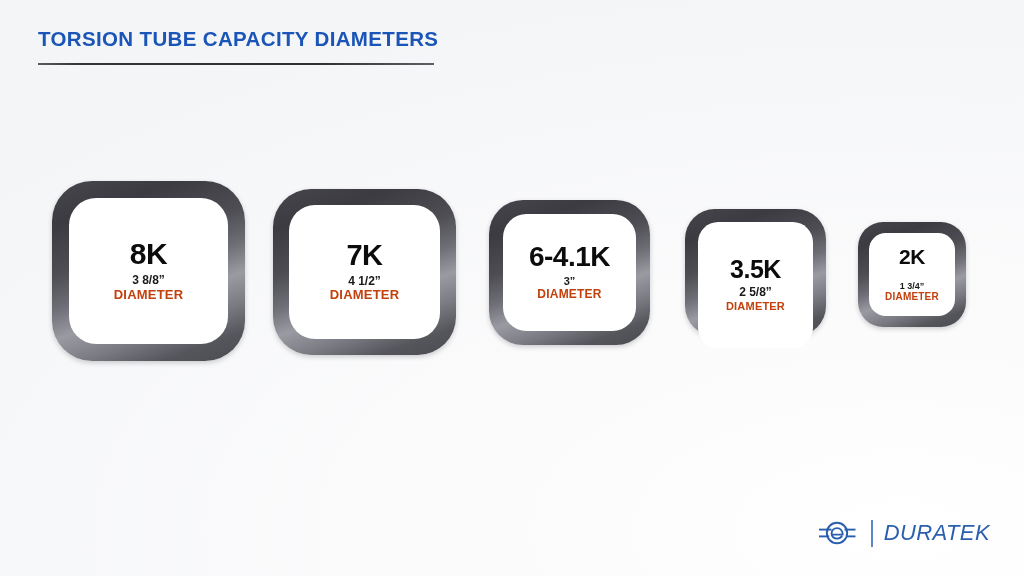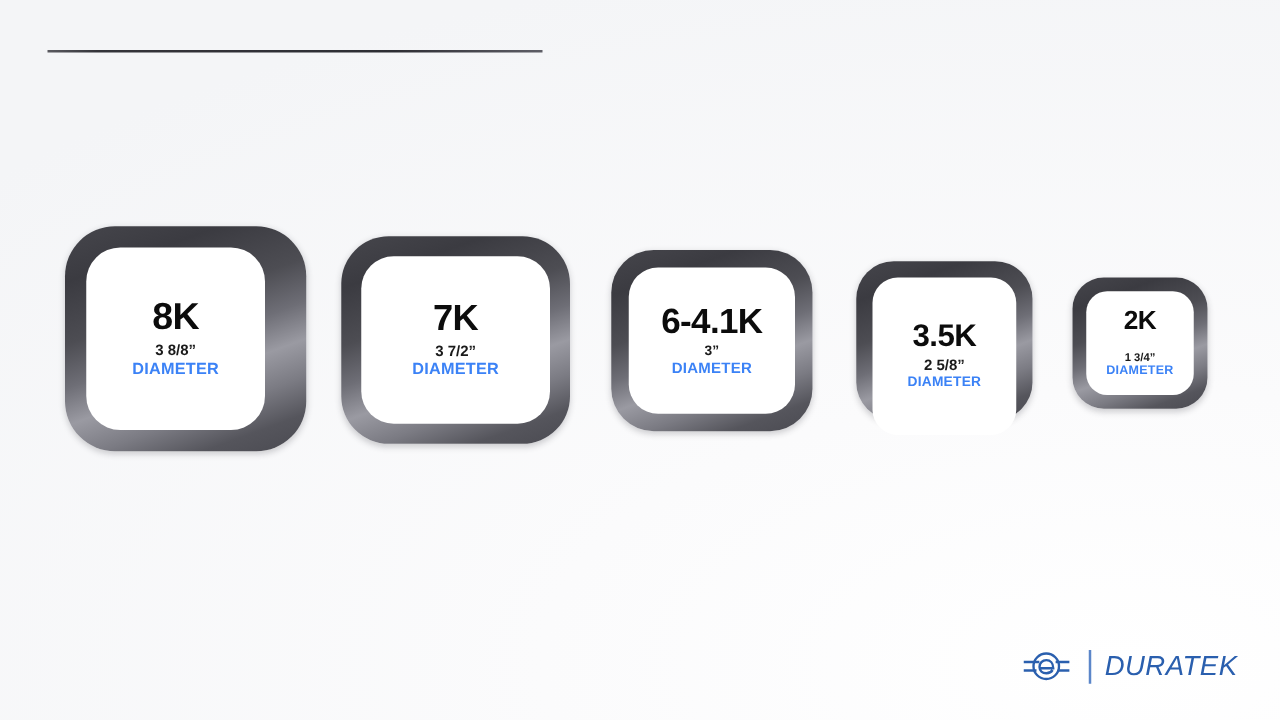--- a/index.html
+++ b/index.html
@@ -94,21 +94,21 @@
   .tube-dia {
     font-family: "Liberation Sans", sans-serif;
     font-weight: bold;
     color: #1a1a1a;
     line-height: 1.15;
     white-space: nowrap;
   }
   .tube-diaword {
     font-family: "Liberation Sans", sans-serif;
     font-weight: bold;
-    color: #3b82f6;
+    color: #c2410c;
     line-height: 1.15;
     letter-spacing: 0.2px;
     white-space: nowrap;
   }
 
   
   .logo {
     position: absolute;
     right: 34px;
     bottom: 28px;
@@ -135,35 +135,36 @@
     color: #2a5fae;
     line-height: 1;
   }
 </style>
 </head>
 <body>
 
 <div class="slide">
 
   <div class="title-block">
+    <div class="slide-title">TORSION TUBE CAPACITY DIAMETERS</div>
     <div class="title-rule"></div>
   </div>
 
   <div class="tubes">
       <div class="tube-ring" style="left: 52px; top: 181px; width: 193px; height: 180px; border-radius: 40px;">
-        <div class="tube-inner" style="inset: 17px; width: 143px; height: 146px; border-radius: 27.25px;">
+        <div class="tube-inner" style="inset: 17px; width: 159px; height: 146px; border-radius: 27.25px;">
           <div class="tube-label" style="font-size: 30px;">8K</div>
           <div class="tube-dia" style="font-size: 12px; margin-top: 5px;">3 8/8”</div>
           <div class="tube-diaword" style="font-size: 13px;">DIAMETER</div>
         </div>
       </div>
       <div class="tube-ring" style="left: 273px; top: 189px; width: 183px; height: 166px; border-radius: 38px;">
         <div class="tube-inner" style="inset: 16px; width: 151px; height: 134px; border-radius: 26px; text-align: center;">
           <div class="tube-label" style="font-size: 29px;">7K</div>
-          <div class="tube-dia" style="font-size: 12px; margin-top: 5px;">3 7/2”</div>
+          <div class="tube-dia" style="font-size: 12px; margin-top: 5px;">4 1/2”</div>
           <div class="tube-diaword" style="font-size: 13px;">DIAMETER</div>
         </div>
       </div>
       <div class="tube-ring" style="left: 489px; top: 200px; width: 161px; height: 145px; border-radius: 34px;">
         <div class="tube-inner" style="inset: 14px; width: 133px; height: 117px; border-radius: 23.5px;">
           <div class="tube-label" style="font-size: 28px;">6-4.1K</div>
           <div class="tube-dia" style="font-size: 11px; margin-top: 4px;">3”</div>
           <div class="tube-diaword" style="font-size: 12px;">DIAMETER</div>
         </div>
       </div>

